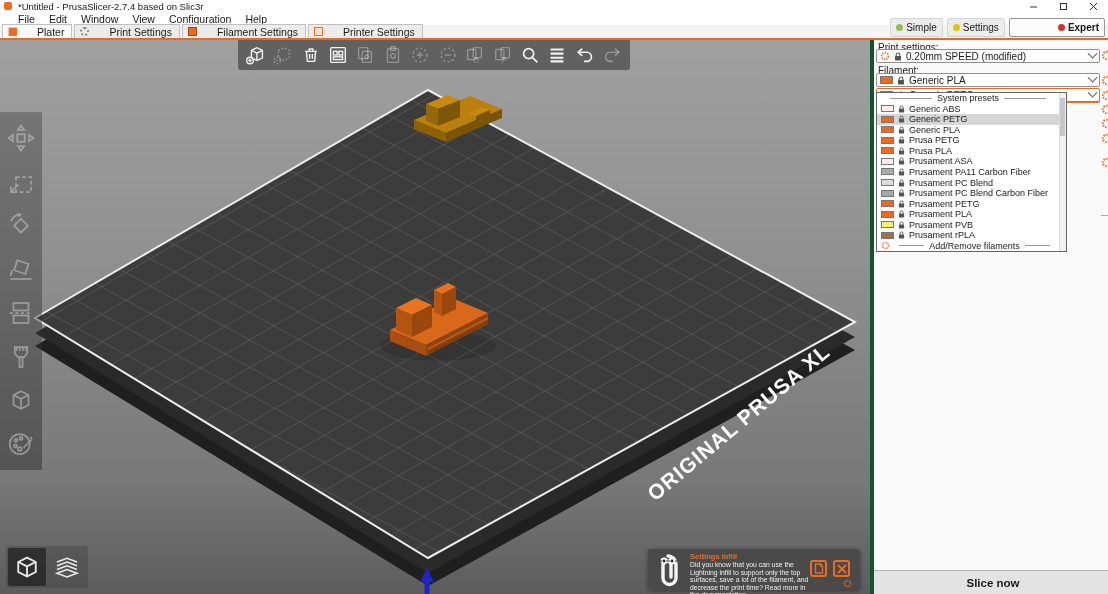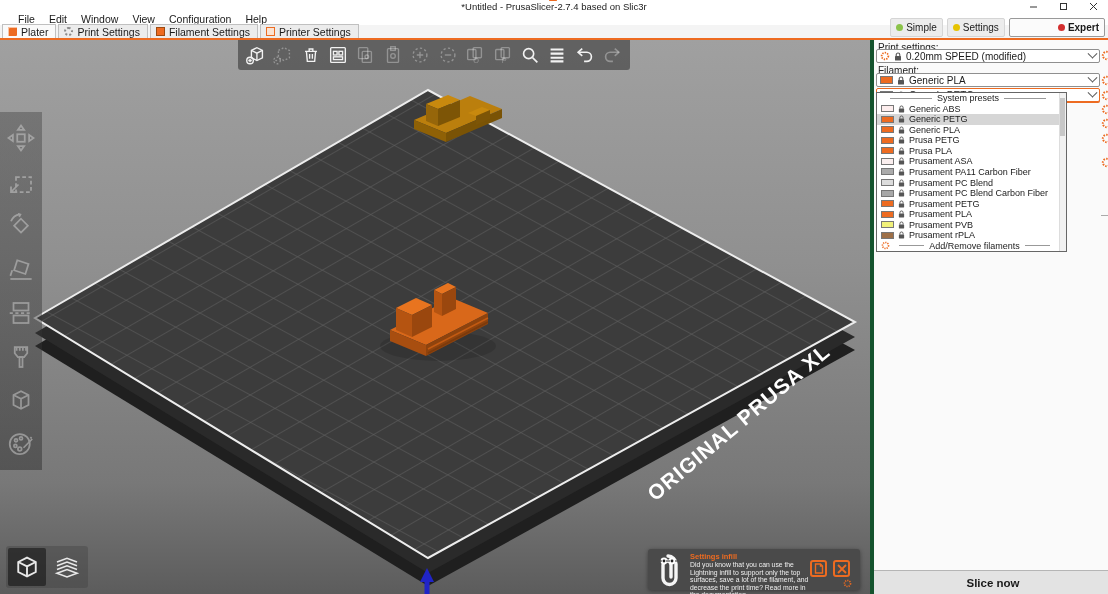--- a/index.html
+++ b/index.html
@@ -1,34 +1,34 @@
 <!DOCTYPE html>
 <html><head>
 <meta charset="utf-8">
 <style>
   * { margin:0; padding:0; box-sizing:border-box; }
   html,body { width:1108px; height:594px; overflow:hidden; }
   body { font-family:"Liberation Sans", sans-serif; background:#fff; position:relative; }
   #app { position:absolute; inset:0; width:1108px; height:594px; }
 
   
-  .titlebar { position:absolute; left:0; top:0; width:1108px; height:12px; background:#fff; display:flex; align-items:center;flex-direction:column; }
+  .titlebar { position:absolute; left:0; top:0; width:1108px; height:12px; background:#fff; display:flex; align-items:center; }
   .app-icon { width:8px; height:8px; background:#ED6B21; border-radius:2px; margin:0 6px 0 4px; }
   .title-text { font-size:9.5px; color:#1a1a1a; }
   .win-controls { position:absolute; right:0; top:0; height:12px; display:flex; }
   .win-btn { width:30px; height:12px; display:flex; align-items:center; justify-content:center; color:#333; cursor:default; }
   .win-btn svg { display:block; }
 
   
   .menubar { position:absolute; left:8px; top:12px; width:1108px; height:13px; background:#fff; display:flex; align-items:center; padding-left:4px; gap:2px; }
   .menu-item { font-size:10.5px; color:#1a1a1a; padding:0 6px; }
 
   
   .tabbar { position:absolute; left:0; top:25px; width:1108px; height:15px; background:#f4f4f4; border-bottom:2px solid #ED6B21; display:flex; align-items:flex-end; }
-  .tab { display:flex; align-items:center; gap:4px; font-size:10.5px; color:#1a1a1a; background:#ececec; border:1px solid #c0c0c0; border-bottom:none; padding:1px 7px 1px 5px; margin-left:2px; height:14px; }
+  .tab { display:flex; align-items:center; gap:20px; font-size:10.5px; color:#1a1a1a; background:#ececec; border:1px solid #c0c0c0; border-bottom:none; padding:1px 7px 1px 5px; margin-left:2px; height:14px; }
   .tab.active { background:#fafafa; }
   .tab-ico { width:9px; height:9px; display:inline-block; }
   .ico-plater { background:#ED6B21; border-radius:1px; box-shadow:inset 1px 1px 0 rgba(255,255,255,.6); }
   .ico-gearring { border:2px dotted #8a8a8a; border-radius:50%; width:9px; height:9px; }
   .ico-filament { background:#ED6B21; border:1px solid #9c4a12; }
   .ico-printer { border:1px solid #ED6B21; background:#fbe3d2; }
   .modes { position:absolute; right:3px; bottom:1px; display:flex; gap:4px; }
   .mode { display:flex; align-items:center; gap:3px; font-size:10px; color:#1a1a1a; padding:0 5px; height:19px; background:#ececec; border:1px solid #d5d5d5; border-radius:2px; }
   .mode .dot { width:7px; height:7px; border-radius:50%; }
   .mode.active { font-weight:bold; background:#fbfbfb; border-color:#999;padding-left:48px; }

